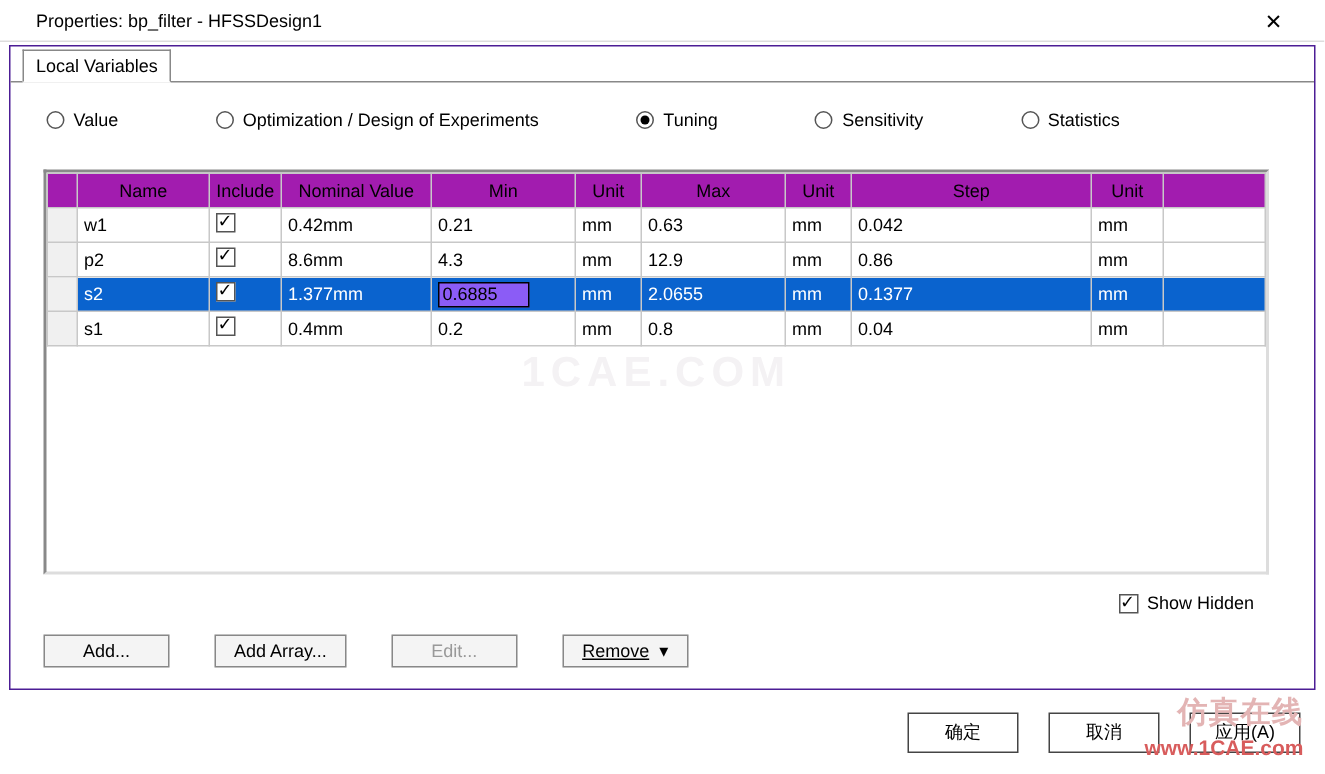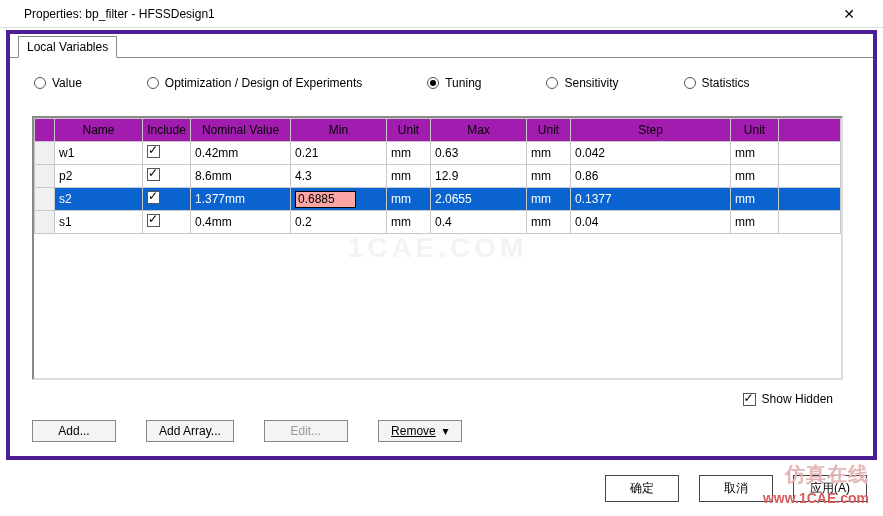--- a/index.html
+++ b/index.html
@@ -20,21 +20,21 @@
     height: 28px;
     padding: 0 24px;
     border-bottom: 1px solid #ddd;
     font-size: 12px;
   }
   .close-x { font-size: 14px; width: 20px; text-align: center; cursor: pointer; }
 
   .main-panel {
     position: absolute;
     left: 6px; right: 6px; top: 30px; bottom: 56px;
-    border: 4px solid #4c1d95;
+    border: 1px solid #4c1d95;
   }
   .tabstrip {
     position: relative;
     height: 26px;
     border-bottom: 1px solid #888;
     margin-top: -2px;
   }
   .tab {
     position: absolute;
     top: 4px; left: 8px;
@@ -114,21 +114,21 @@
     border:1px solid #555; background:#fff; position:relative;
   }
   .cb.checked::after {
     content:"✓"; position:absolute; top:-3px; left:0;
     font-size:12px; color:#000;
   }
   tr.sel td { background:#0a63ce; color:#fff;margin-left:24px; }
   tr.sel td.rowbtn { background:#f0f0f0; }
   tr.sel .cell-edit {
     display:inline-block;
-    background:#fca5a5; color:#000;
+    background:#8b5cf6; color:#000;
     border:1px solid #000;
     padding:0 2px;
     width: 70%;
     height: 17px;
   }
 
   .watermark {
     position:absolute; left:50%; top:50%; transform:translate(-50%,-50%);
     font-size:28px; color:#f4f2f4; font-weight:bold; letter-spacing:4px;
     pointer-events:none; user-select:none;
@@ -271,21 +271,21 @@
             <td>mm</td>
             <td></td>
           </tr>
           <tr>
             <td class="rowbtn"></td>
             <td>s1</td>
             <td class="incl"><span class="cb checked"></span></td>
             <td>0.4mm</td>
             <td>0.2</td>
             <td>mm</td>
-            <td>0.4</td>
+            <td>0.8</td>
             <td>mm</td>
             <td>0.04</td>
             <td>mm</td>
             <td></td>
           </tr>
         </tbody>
     </table>
   </div>
 
   <div class="show-hidden">

